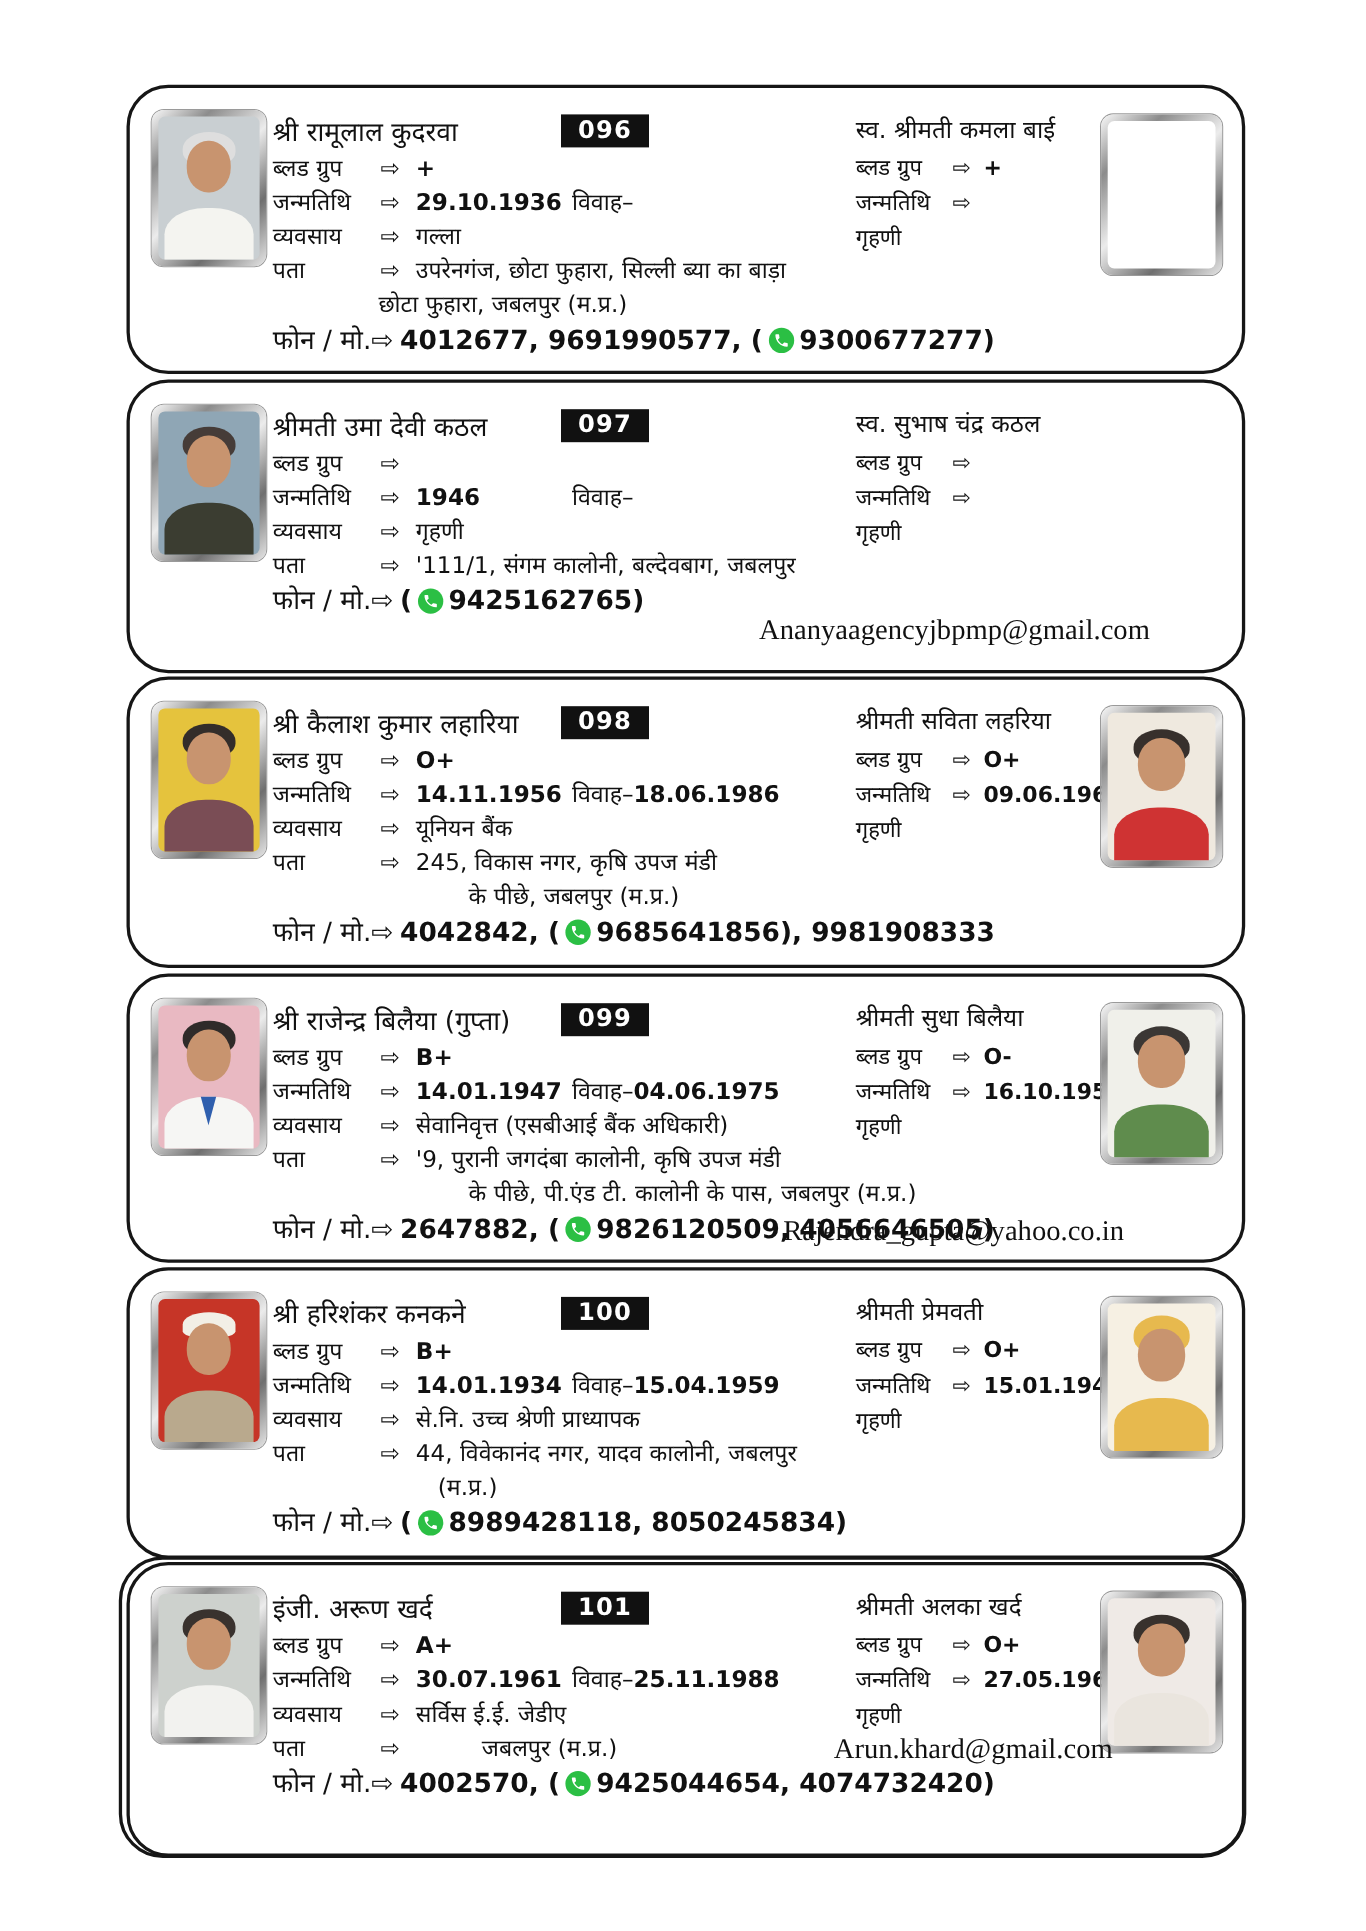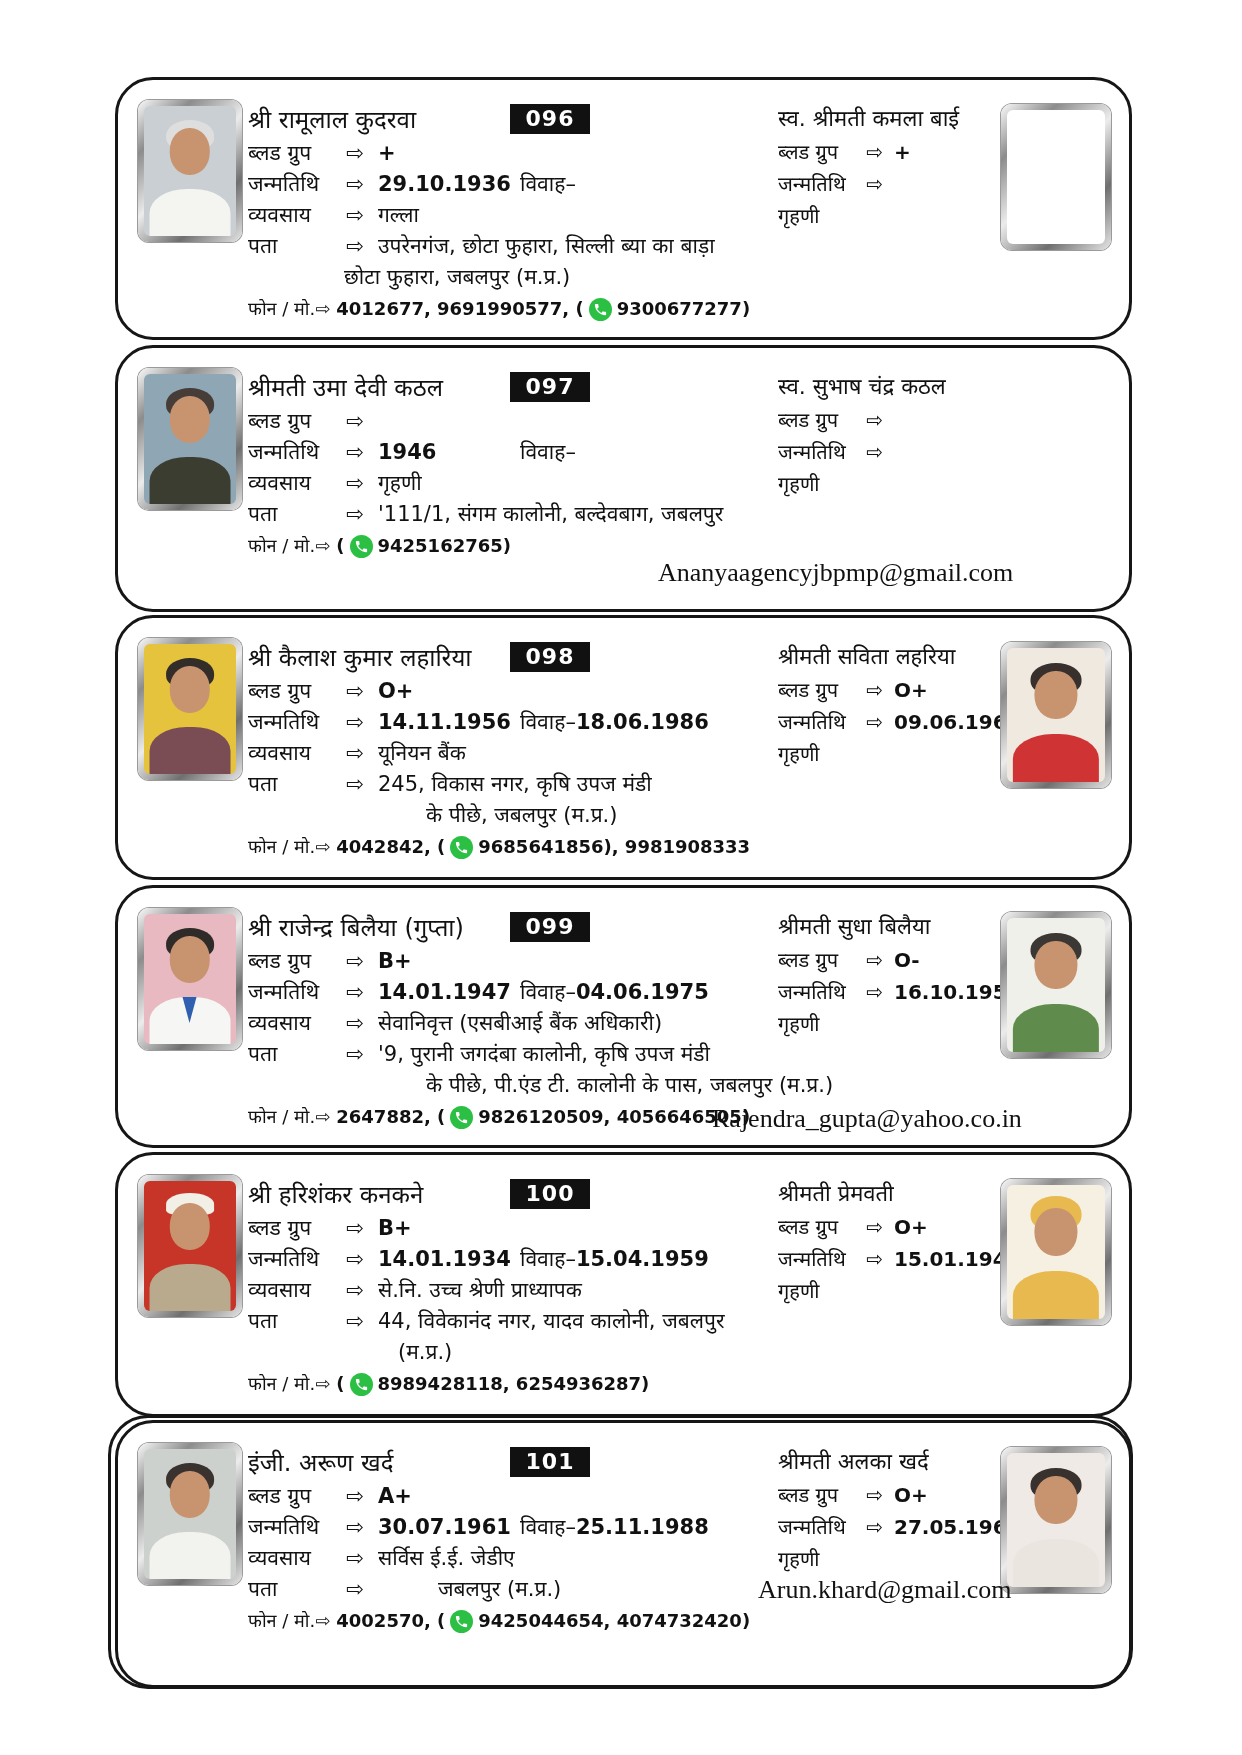--- a/index.html
+++ b/index.html
@@ -57,41 +57,41 @@
   .arrow-tight { flex-shrink:0; margin-right:6px; }
   .arrow-tight::before { content:"\21E8"; }
   .num  { font-weight:700; }
   .dobv { display:inline-block; min-width:142px; }
   .marr .md { font-weight:700; }
   .addrblock { display:flex; flex-direction:column; }
   .ind-a { margin-left:-34px; }
   .ind-b { margin-left:48px; }
   .ind-c { margin-left:20px; }
   .ind-d { margin-left:60px; }
-  .rowp { display:flex; align-items:center; font-size:18px; line-height:32px; white-space:nowrap; }
+  .rowp { display:flex; align-items:center; font-size:24px; line-height:32px; white-space:nowrap; }
   .wa {
     display:inline-flex; align-items:center; justify-content:center;
     width:23px; height:23px; border-radius:50%; background:#2bbf44; margin:0 5px; flex-shrink:0;
   }
   .wa svg { width:15px; height:15px; }
   .badge {
     position:absolute; left:392px; top:24px; width:80px; height:30px;
     background:#111; color:#fff; font-size:22px; font-weight:700;
     text-align:center; line-height:30px; letter-spacing:1px;
   }
   
   .spouse { position:absolute; left:660px; top:22px; width:230px; }
   .s-name { font-size:22px; line-height:34px; white-space:nowrap; }
   .spouse .row { font-size:20px; line-height:32px; }
   .spouse .lbl { width:88px; }
   .spouse .arrow { width:28px; }
   .s-role { font-size:20px; line-height:32px; }
   
   .email { position:absolute; font-family:"Liberation Serif","DejaVu Serif",serif; font-size:26px; white-space:nowrap; }
-  .em1 { left:540px; top:210px;text-align:right; }
+  .em1 { left:572px; top:210px;text-align:right; }
   .em3 { left:594px; top:216px; }
   .em5 { left:640px; top:152px; }
 </style>
 </head>
 <body>
 
 <div class="page">
 
   <div class="card c0">
     <div class="pframe pframe-l">
@@ -400,21 +400,21 @@
       </div>
       <div class="rowp">
         <span>फोन / मो.</span>
           <span class="arrow-tight"></span>
           <span class="num">(</span>
           <span class="wa">
             <svg viewBox="0 0 24 24">
               <path fill="#fff" d="M6.6 10.8c1.4 2.8 3.8 5.1 6.6 6.6l2.2-2.2c.3-.3.7-.4 1-.2 1.1.4 2.3.6 3.6.6.6 0 1 .4 1 1V20c0 .6-.4 1-1 1C10.8 21 3 13.2 3 3.9 3 3.4 3.4 3 4 3h3.5c.6 0 1 .4 1 1 0 1.2.2 2.4.6 3.6.1.3 0 .7-.2 1l-2.3 2.2z"></path>
             </svg>
           </span>
-          <span class="num">8989428118, 6254936287)</span>
+          <span class="num">8989428118, 8050245834)</span>
       </div>
     </div>
     <div class="spouse">
       <div class="s-name">श्रीमती प्रेमवती</div>
       <div class="row">
           <span class="lbl">ब्लड ग्रुप</span>
           <span class="arrow"></span>
           <span class="num">O+</span>
         </div>
       <div class="row">

